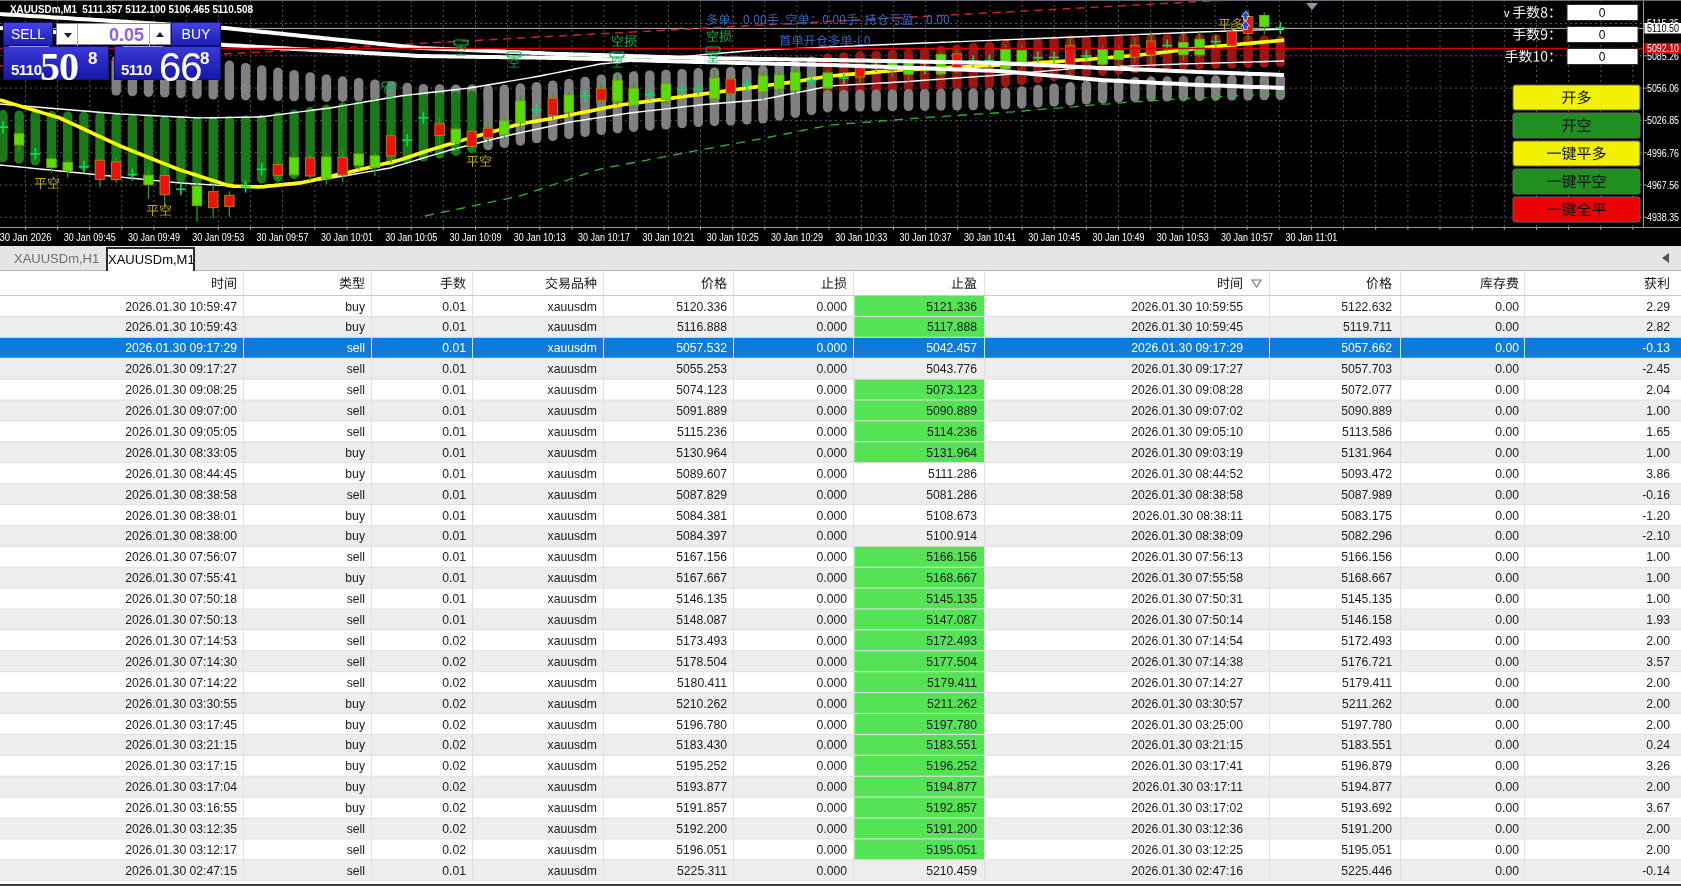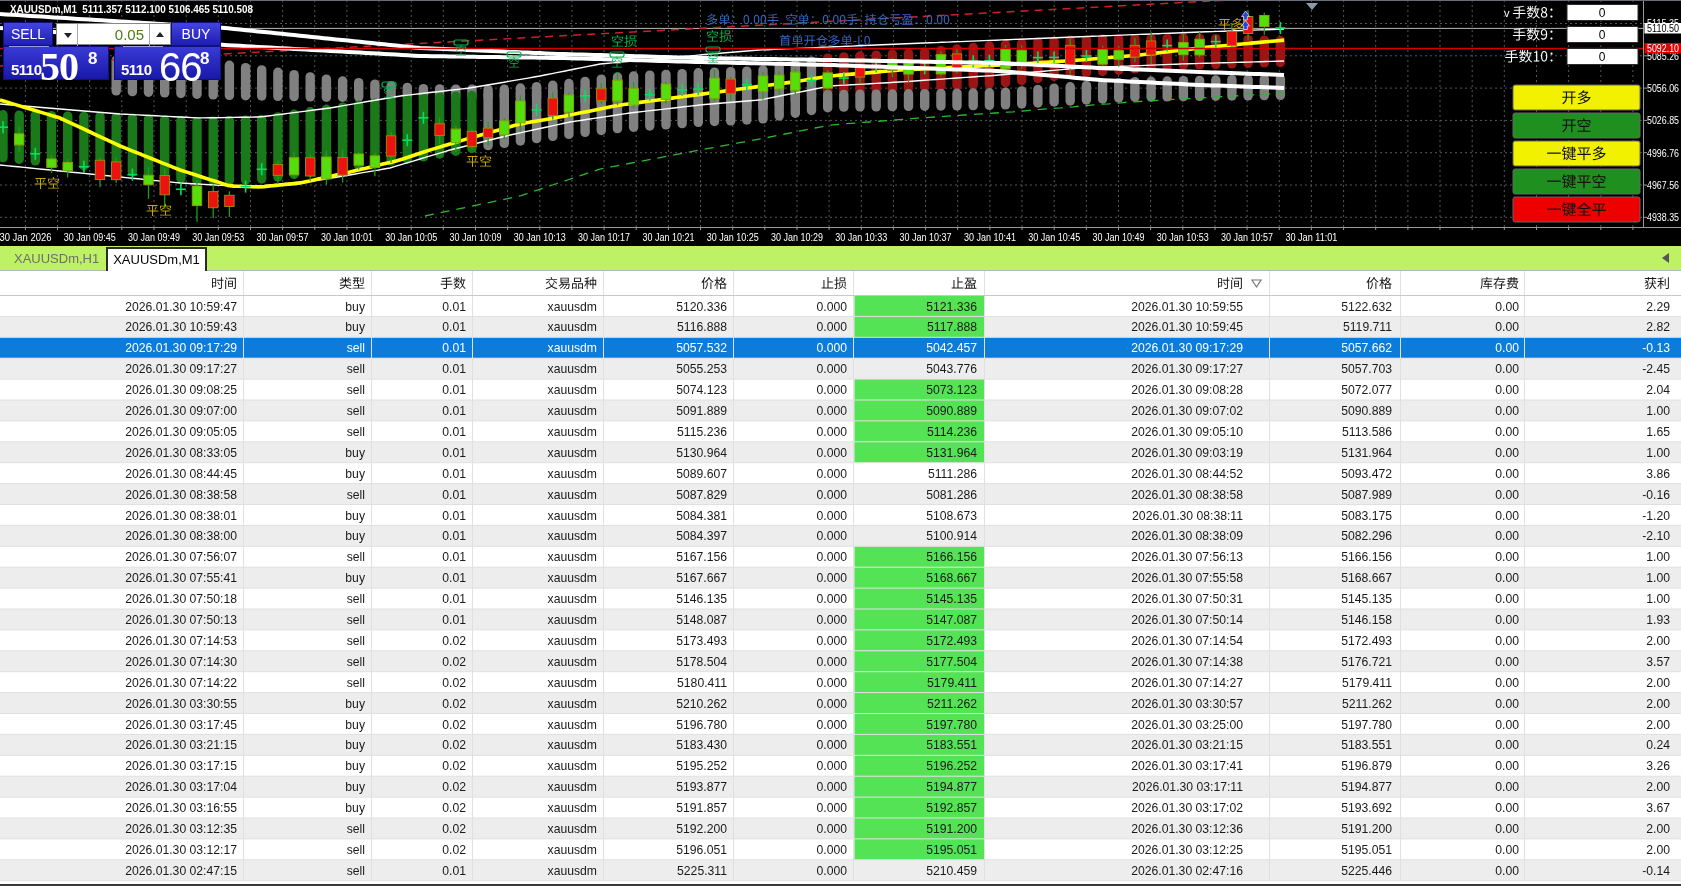--- a/index.html
+++ b/index.html
@@ -615,39 +615,39 @@
 <div style="position:absolute;left:3px;top:22px;width:218px;height:58px;font-family:'Liberation Sans',sans-serif;">
       <div style="position:absolute;left:0;top:0;width:50px;height:24px;background:linear-gradient(#4343e0,#1e1eb4);border:1px solid #101080;color:#fff;font-size:14px;text-align:center;line-height:23px;">SELL</div>
       <div style="position:absolute;left:168px;top:0;width:50px;height:24px;background:linear-gradient(#4343e0,#1e1eb4);border:1px solid #101080;color:#fff;font-size:14px;text-align:center;line-height:23px;">BUY</div>
       <div style="position:absolute;left:53px;top:1px;width:115px;height:22px;background:#ffffff;border:1px solid #888;">
         <div style="position:absolute;left:0;top:0;width:21px;height:22px;border-right:1px solid #aaa;">
           <div style="position:absolute;left:7px;top:9px;width:0;height:0;border-left:4px solid transparent;border-right:4px solid transparent;border-top:5px solid #222;"></div>
         </div>
         <div style="position:absolute;right:0;top:0;width:21px;height:22px;border-left:1px solid #aaa;">
           <div style="position:absolute;left:6px;top:8px;width:0;height:0;border-left:4px solid transparent;border-right:4px solid transparent;border-bottom:5px solid #222;"></div>
         </div>
-        <div style="position:absolute;right:26px;top:0;height:22px;line-height:22px;font-size:15px;color:#4d7c0f;">0.05</div>
+        <div style="position:absolute;right:26px;top:0;height:22px;line-height:22px;font-size:18px;color:#8b5cf6;font-weight:bold;">0.05</div>
       </div>
       <div style="position:absolute;left:0;top:24px;width:106px;height:34px;background:linear-gradient(#3a3ad6,#1818a8);border:1px solid #101080;color:#fff;">
         <span style="position:absolute;left:7px;top:15px;font-size:15px;line-height:15px;font-weight:bold;letter-spacing:-0.5px;">5110</span>
         <span style="position:absolute;left:36px;top:0px;font-size:40px;line-height:40px;font-weight:bold;letter-spacing:-1px;font-family:Liberation Serif, serif;">50</span>
         <span style="position:absolute;left:84px;top:3px;font-size:17px;line-height:17px;font-weight:bold;">8</span>
         <span style="position:absolute;left:5px;top:-1px;width:40px;border-top:1px solid #9a9ae8;"></span>
       </div>
       <div style="position:absolute;left:111px;top:24px;width:107px;height:34px;background:linear-gradient(#3a3ad6,#1818a8);border:1px solid #101080;color:#fff;">
         <span style="position:absolute;left:6px;top:15px;font-size:15px;line-height:15px;font-weight:bold;letter-spacing:-0.5px;">5110</span>
         <span style="position:absolute;left:24px;top:0px;font-size:40px;line-height:40px;font-weight:normal;letter-spacing:-1px;margin-left:20px;">66</span>
         <span style="position:absolute;left:85px;top:3px;font-size:17px;line-height:17px;font-weight:bold;">8</span>
         <span style="position:absolute;left:8px;top:-1px;width:40px;border-top:1px solid #9a9ae8;"></span>
       </div>
     </div>
 <div style="position:absolute;left:0;top:246px;width:1681px;height:640px;background:#ffffff;font-family:'Liberation Sans',sans-serif;">
-      <div style="position:absolute;left:0;top:0;width:1681px;height:25px;background:#bef264;border-bottom:1px solid #b5b5b5;">
+      <div style="position:absolute;left:0;top:0;width:1681px;height:25px;background:#e5e5e5;border-bottom:1px solid #b5b5b5;">
         <span style="position:absolute;left:14px;top:5px;font-size:13px;color:#6e6e6e;">XAUUSDm,H1</span>
-        <div style="position:absolute;left:106px;top:1px;width:101px;height:24px;background:#ffffff;border:2px solid #2a2a2a;border-bottom:none;text-align:center;font-size:13px;color:#000;line-height:22px;">XAUUSDm,M1</div>
+        <div style="position:absolute;left:106px;top:1px;width:89px;height:24px;background:#ffffff;border:2px solid #2a2a2a;border-bottom:none;text-align:center;font-size:13px;color:#000;line-height:22px;">XAUUSDm,M1</div>
         <div style="position:absolute;left:1662px;top:7px;width:0;height:0;border-top:5px solid transparent;border-bottom:5px solid transparent;border-right:7px solid #555;"></div>
       </div>
       <svg width="1681" height="615" style="position:absolute;left:0;top:25px">
         <rect width="1681" height="615" fill="#ffffff"></rect>
         <rect x="854.5" y="24.5" width="130.0" height="20.9" fill="#54e354"></rect>
         <rect x="0" y="45.4" width="1681" height="20.9" fill="#ededed"></rect>
         <rect x="854.5" y="45.4" width="130.0" height="20.9" fill="#54e354"></rect>
         <rect x="0" y="66.3" width="1681" height="20.9" fill="#0c7bd9"></rect>
         <rect x="0" y="87.2" width="1681" height="20.9" fill="#ededed"></rect>
         <rect x="854.5" y="108.1" width="130.0" height="20.9" fill="#54e354"></rect>

